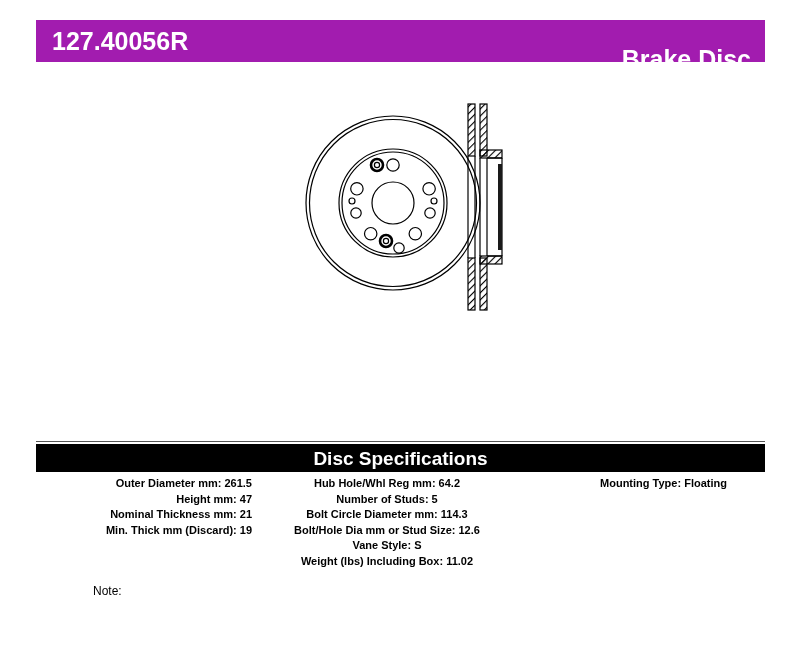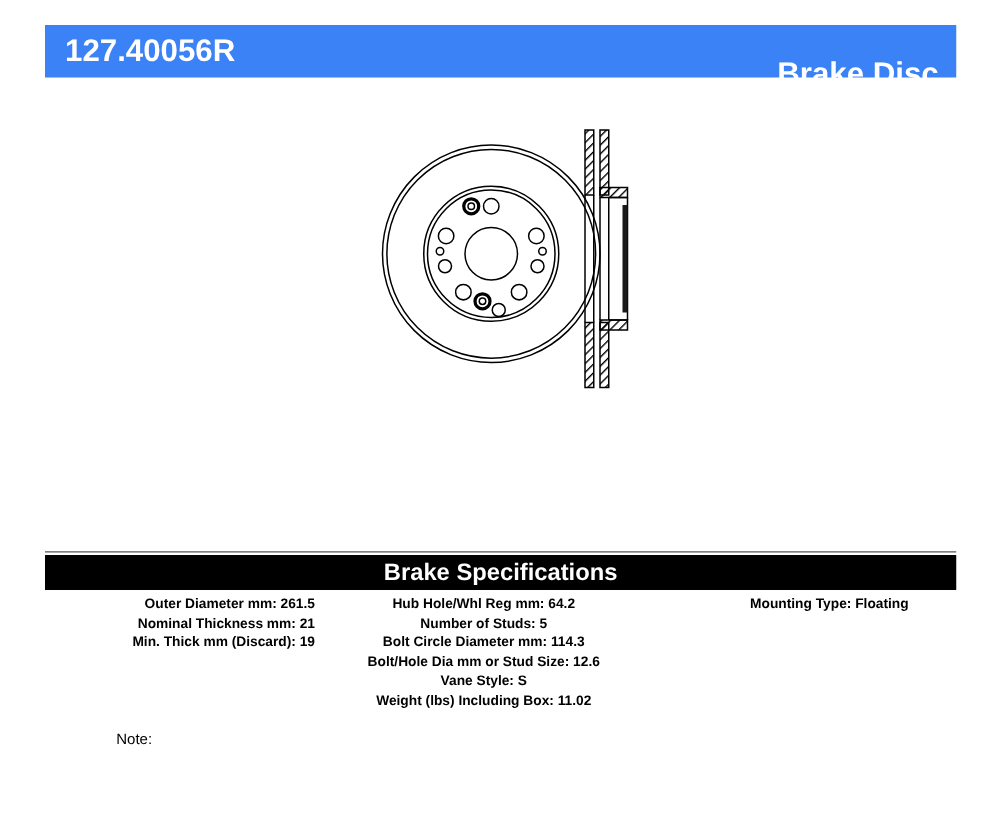--- a/index.html
+++ b/index.html
@@ -17,21 +17,21 @@
     overflow: hidden;
   }
 
   
   #header-bar {
     position: absolute;
     left: 36px;
     top: 20px;
     width: 729px;
     height: 42px;
-    background: #3b82f6;
+    background: #a21caf;
     display: flex;
     align-items: center;
     justify-content: space-between;
     box-sizing: border-box;
     padding: 0 14px 0 16px;
   }
   #header-bar .part-number {
     color: #ffffff;
     font-size: 25px;
     font-weight: bold;
@@ -217,27 +217,28 @@
     <g>
       <rect x="14" y="166" width="7" height="52" fill="url(#hatch)" stroke="#000000" stroke-width="1.2"></rect>
       <rect x="26" y="166" width="7" height="52" fill="url(#hatch)" stroke="#000000" stroke-width="1.2"></rect>
     </g>
   </svg>
 </div>
 
 <div id="spec-divider"></div>
 
 <div id="spec-header-bar">
-  <span class="spec-title">Brake Specifications</span>
+  <span class="spec-title">Disc Specifications</span>
 </div>
 
 <div id="spec-columns">
 
   <div class="spec-col" id="spec-col-left">
     <div class="spec-row">Outer Diameter mm: 261.5</div>
+    <div class="spec-row">Height mm: 47</div>
     <div class="spec-row">Nominal Thickness mm: 21</div>
     <div class="spec-row">Min. Thick mm (Discard): 19</div>
   </div>
 
   <div class="spec-col" id="spec-col-middle">
     <div class="spec-row">Hub Hole/Whl Reg mm: 64.2</div>
     <div class="spec-row">Number of Studs: 5</div>
     <div class="spec-row">Bolt Circle Diameter mm: 114.3</div>
     <div class="spec-row">Bolt/Hole Dia mm or Stud Size: 12.6</div>
     <div class="spec-row">Vane Style: S</div>

